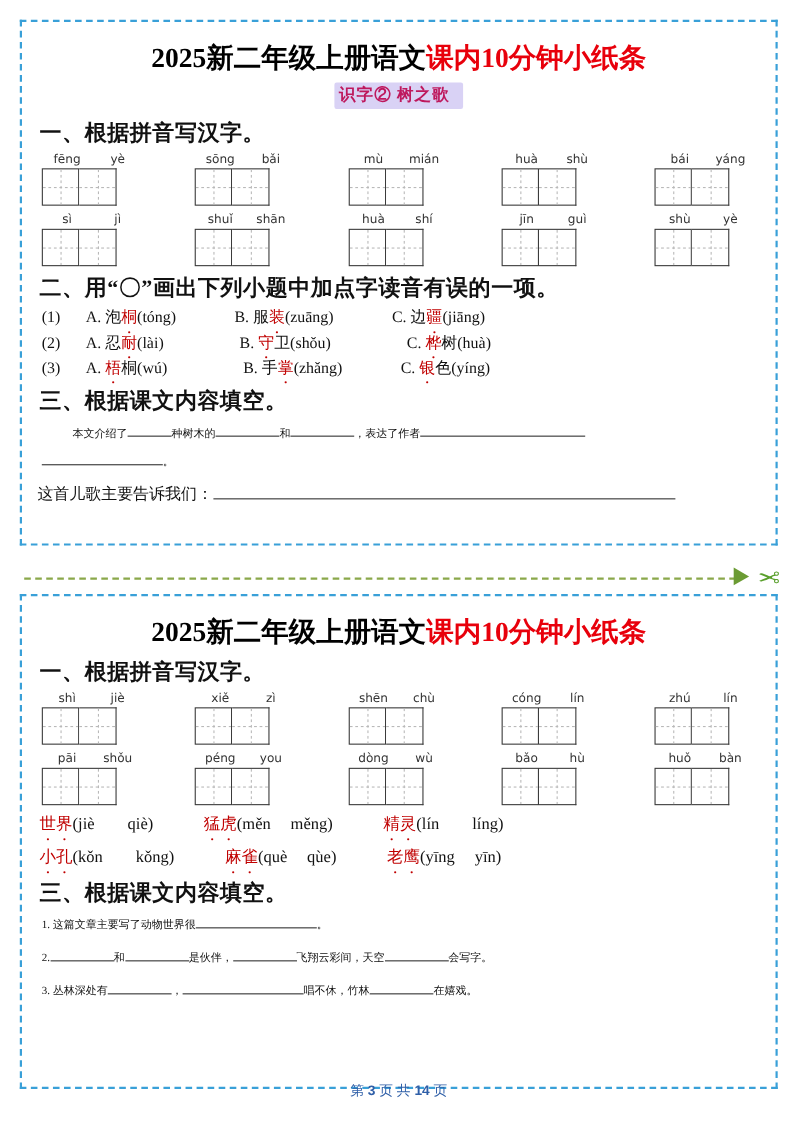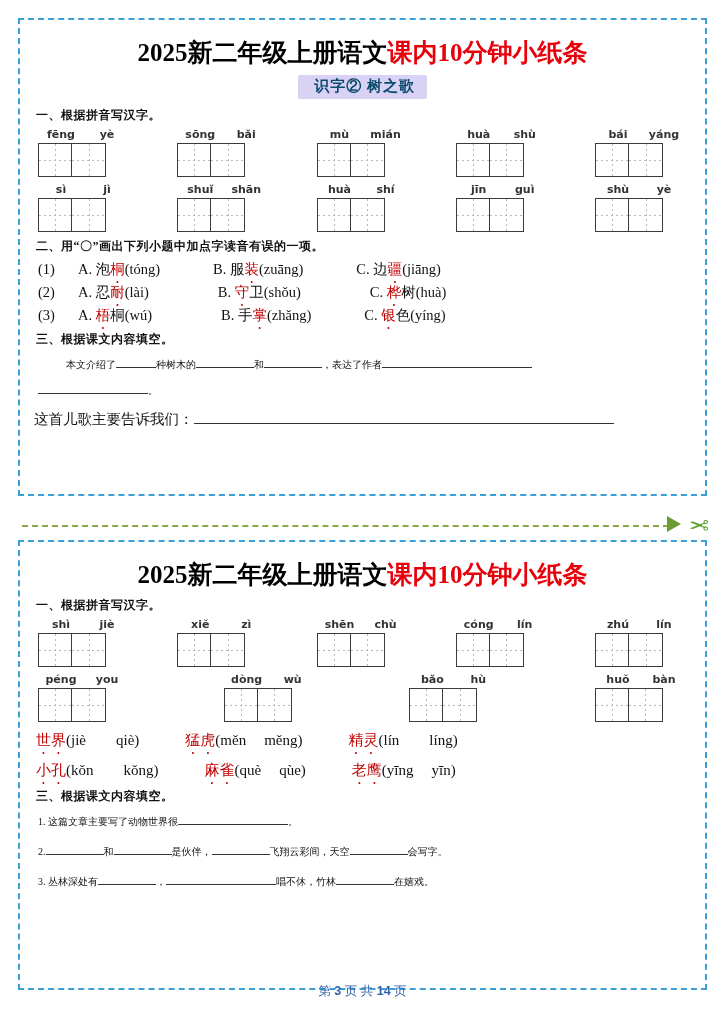--- a/index.html
+++ b/index.html
@@ -44,45 +44,44 @@
   .title .black { color: #000; }
   .title .red { color: #e8000b; }
 
   .lesson-banner {
     text-align: center;
     margin: 0 0 8px 0;
   }
   .lesson-banner .chip {
     display: inline-block;
     background: #d9d2f5;
-    color: #0c4a6e;
+    color: #be185d;
     font-weight: bold;
     font-size: 15px;
-    padding: 2px 12px 3px 16px;
+    padding: 2px 12px 3px 4px;
     border-radius: 2px;
     letter-spacing: 1px;
   }
 
   .sec-head {
     font-weight: bold;
-    font-size: 12px;
+    font-size: 20px;
     margin: 6px 0 4px 2px;
     letter-spacing: 0.5px;
   }
 
   
   .grid-row {
     display: flex;
     justify-content: space-between;
     margin: 2px 0 6px 0;
     padding: 0 4px;
   }
   .word-cell {
     width: 92px;
-    font-weight: bold;
   }
   .pinyin {
     display: flex;
     font-size: 11px;
     font-family: "DejaVu Sans", sans-serif;
     color: #333;
     margin-bottom: 1px;
     height: 14px;
     line-height: 14px;
   }
@@ -431,20 +430,30 @@
         <div class="boxes">
             <div class="tzg"></div>
             <div class="tzg"></div>
           </div>
       </div>
     </div>
 
     <div class="grid-row">
       <div class="word-cell">
         <div class="pinyin">
+          <span>pāi</span>
+          <span>shǒu</span>
+        </div>
+        <div class="boxes">
+            <div class="tzg"></div>
+            <div class="tzg"></div>
+          </div>
+      </div>
+      <div class="word-cell">
+        <div class="pinyin">
           <span>péng</span>
           <span>you</span>
         </div>
         <div class="boxes">
             <div class="tzg"></div>
             <div class="tzg"></div>
           </div>
       </div>
       <div class="word-cell">
         <div class="pinyin">

